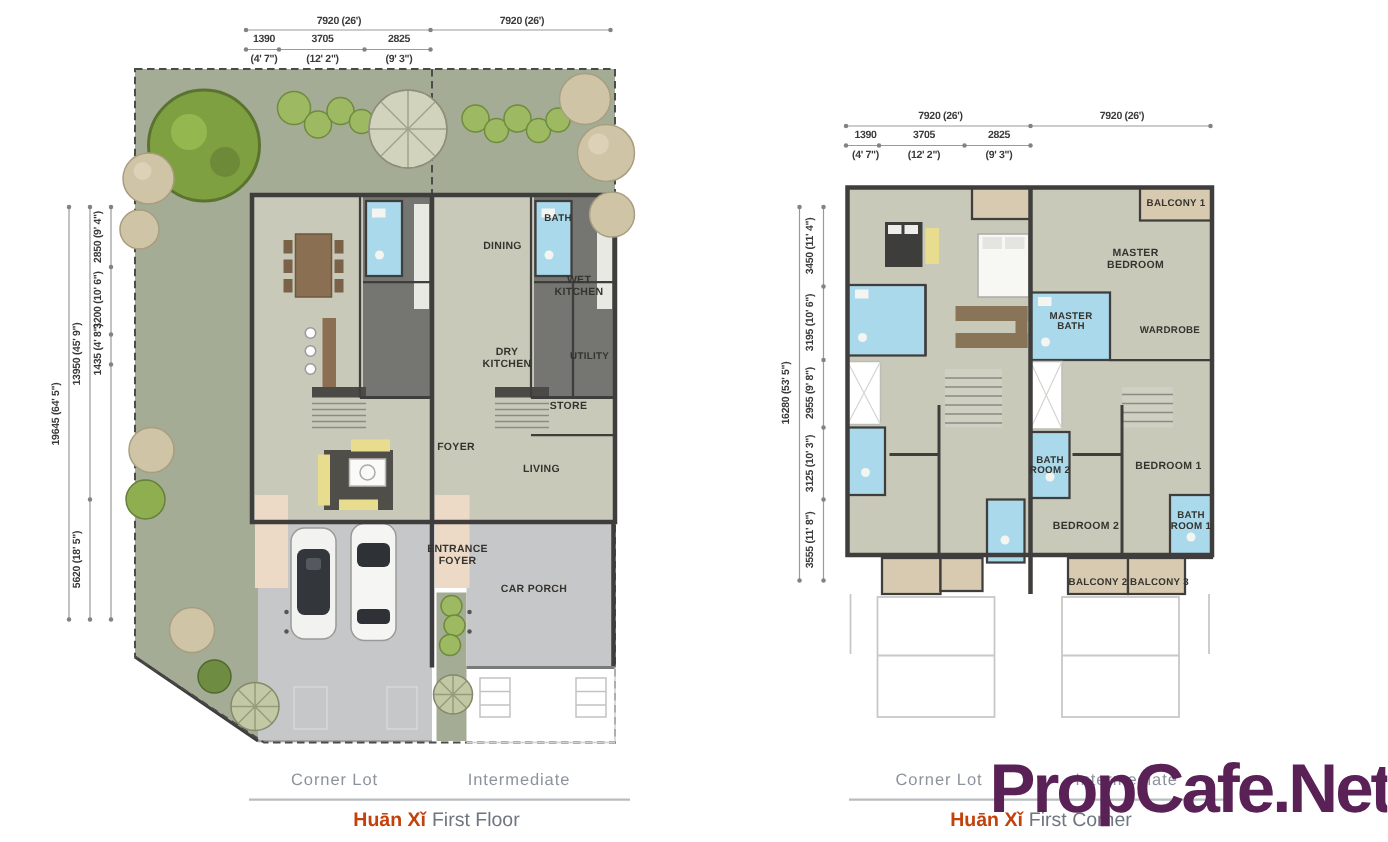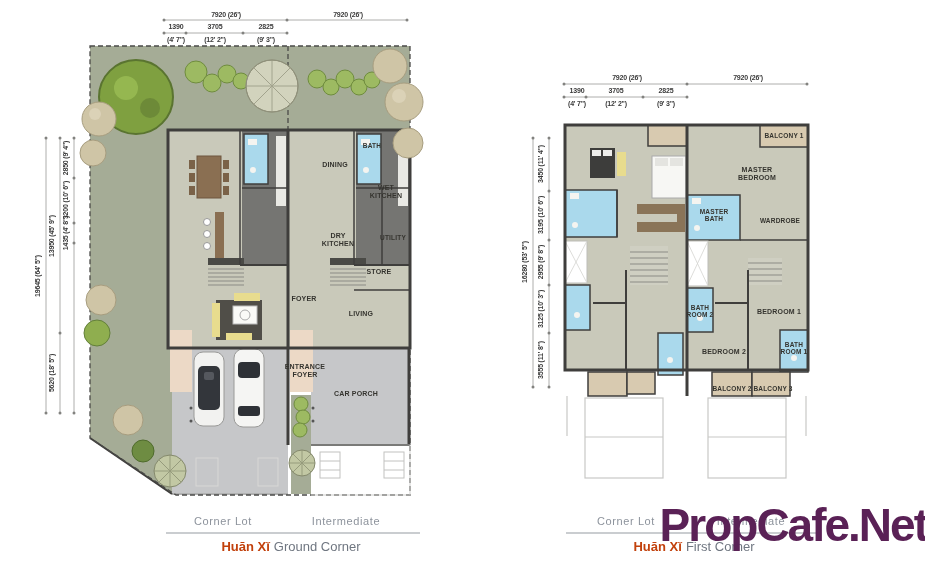--- a/index.html
+++ b/index.html
@@ -337,21 +337,21 @@
 <div class="t room wrap" style="left:338px;top:240px;width:48px">DRY KITCHEN</div>
 <div class="t room sm" style="left:393px;top:238px">UTILITY</div>
 <div class="t room" style="left:379px;top:272px">STORE</div>
 <div class="t room" style="left:304px;top:299px">FOYER</div>
 <div class="t room" style="left:361px;top:314px">LIVING</div>
 <div class="t room wrap" style="left:305px;top:371px;width:60px">ENTRANCE FOYER</div>
 <div class="t room" style="left:356px;top:394px">CAR PORCH</div>
 
 <div class="t cap" style="left:223px;top:521px">Corner Lot</div>
 <div class="t cap" style="left:346px;top:521px">Intermediate</div>
-<div class="t title" style="left:291px;top:546px"><b>Huān Xǐ</b><span class="tf">Ground Corner</span></div>
+<div class="t title" style="left:291px;top:546px"><b>Huān Xǐ</b><span class="tf">First Floor</span></div>
 
 <div class="t dim" style="left:627px;top:78px">7920 (26')</div>
 <div class="t dim" style="left:748px;top:78px">7920 (26')</div>
 <div class="t dim" style="left:577px;top:91px">1390</div>
 <div class="t dim" style="left:616px;top:91px">3705</div>
 <div class="t dim" style="left:666px;top:91px">2825</div>
 <div class="t dim" style="left:577px;top:104px">(4' 7")</div>
 <div class="t dim" style="left:616px;top:104px">(12' 2")</div>
 <div class="t dim" style="left:666px;top:104px">(9' 3")</div>
 

